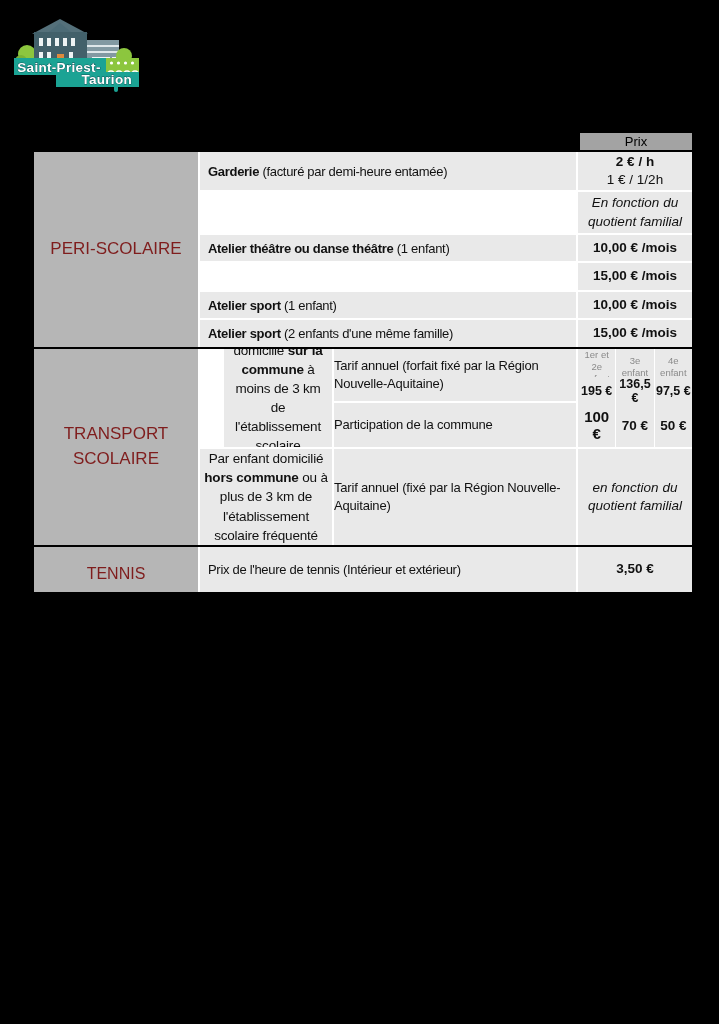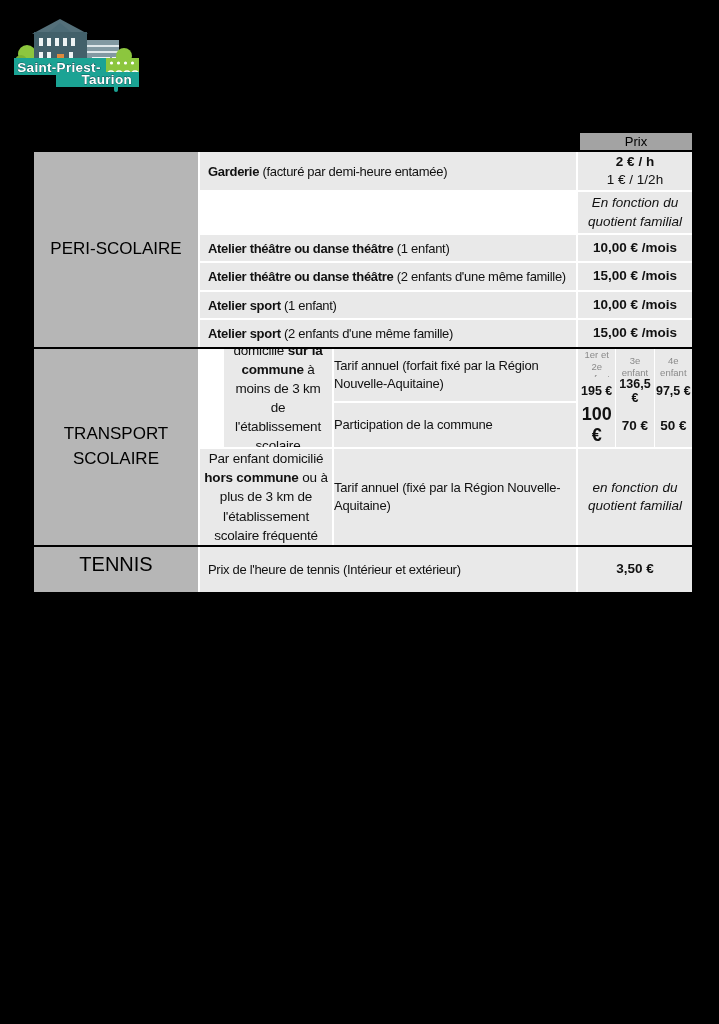--- a/index.html
+++ b/index.html
@@ -23,23 +23,23 @@
 
   .sec{display:grid;gap:2px;background:#fff;flex:0 0 auto;}
   .sec.peri{grid-template-columns:164px 376px 114px;
             grid-template-rows:38px 41px 26px 27px 26px 27px;}
   .sec.transport{grid-template-columns:164px 132px 242px 114px;
             grid-template-rows:26px 24px 44px 96px;}
   .sec.tennis{grid-template-columns:164px 376px 114px;grid-template-rows:45px;}
 
   .cell{background:#e9e9e9;display:flex;align-items:center;overflow:hidden;}
   .sec-label{background:#b6b6b6;display:flex;flex-direction:column;
-      align-items:center;justify-content:center;font-size:17px;color:#000000;
+      align-items:center;justify-content:center;font-size:17px;color:#7f1d1d;
       text-align:center;line-height:1.45;}
-  .sec-label.top{justify-content:flex-start;padding-top:3px;font-size:20px;}
+  .sec-label.top{justify-content:flex-start;padding-top:15px;font-size:16px;}
 
   .item{padding-left:8px;font-size:13px;letter-spacing:-0.3px;white-space:nowrap;}
   .item b{font-weight:bold;}
 
   .price{flex-direction:column;justify-content:center;text-align:center;
       font-size:13.5px;line-height:1.35;}
   .price .p1{font-weight:bold;}
   .price .p2{font-weight:normal;}
   .price.bold{font-weight:bold;}
   .price.qf{font-style:italic;font-weight:normal;}
@@ -148,23 +148,20 @@
       <div class="cell price qf" style="grid-column:3;grid-row:2;">
         <span>En fonction du</span>
         <span>quotient familial</span>
       </div>
 
       <div class="cell item" style="grid-column:2;grid-row:3;">
         <span><b>Atelier théâtre ou danse théâtre</b><span> (1 enfant)</span></span>
       </div>
       <div class="cell price bold" style="grid-column:3;grid-row:3;">10,00 € /mois</div>
 
-      <div class="cell item" style="grid-column:2;grid-row:4;">
-        <span><b>Atelier théâtre ou danse théâtre</b><span> (2 enfants d'une même famille)</span></span>
-      </div>
       <div class="cell price bold" style="grid-column:3;grid-row:4;">15,00 € /mois</div>
 
       <div class="cell item" style="grid-column:2;grid-row:5;text-align:center;">
         <span><b>Atelier sport</b><span> (1 enfant)</span></span>
       </div>
       <div class="cell price bold" style="grid-column:3;grid-row:5;">10,00 € /mois</div>
 
       <div class="cell item" style="grid-column:2;grid-row:6;">
         <span><b>Atelier sport</b><span> (2 enfants d'une même famille)</span></span>
       </div>
@@ -202,21 +199,21 @@
 
       <div class="subcols val-row1">
         <div class="subcell subval">195 €</div>
         <div class="subcell subval">136,5 €</div>
         <div class="subcell subval">97,5 €</div>
       </div>
 
       <div class="cell desc part-label">Participation de la commune</div>
 
       <div class="subcols val-row2">
-        <div class="subcell subval" style="font-size:18px">100 €</div>
+        <div class="subcell subval" style="font-size:15px">100 €</div>
         <div class="subcell subval" style="font-size:13.5px">70 €</div>
         <div class="subcell subval" style="font-size:13.5px">50 €</div>
       </div>
 
       <div class="cell scope scope-b">
         <span class="inner"><span>Par enfant domicilié </span><b>hors commune</b><span> ou à plus de 3 km de l'établissement scolaire fréquenté</span></span>
       </div>
 
       <div class="cell desc tarif-b">Tarif annuel (fixé par la Région Nouvelle-Aquitaine)</div>
 

